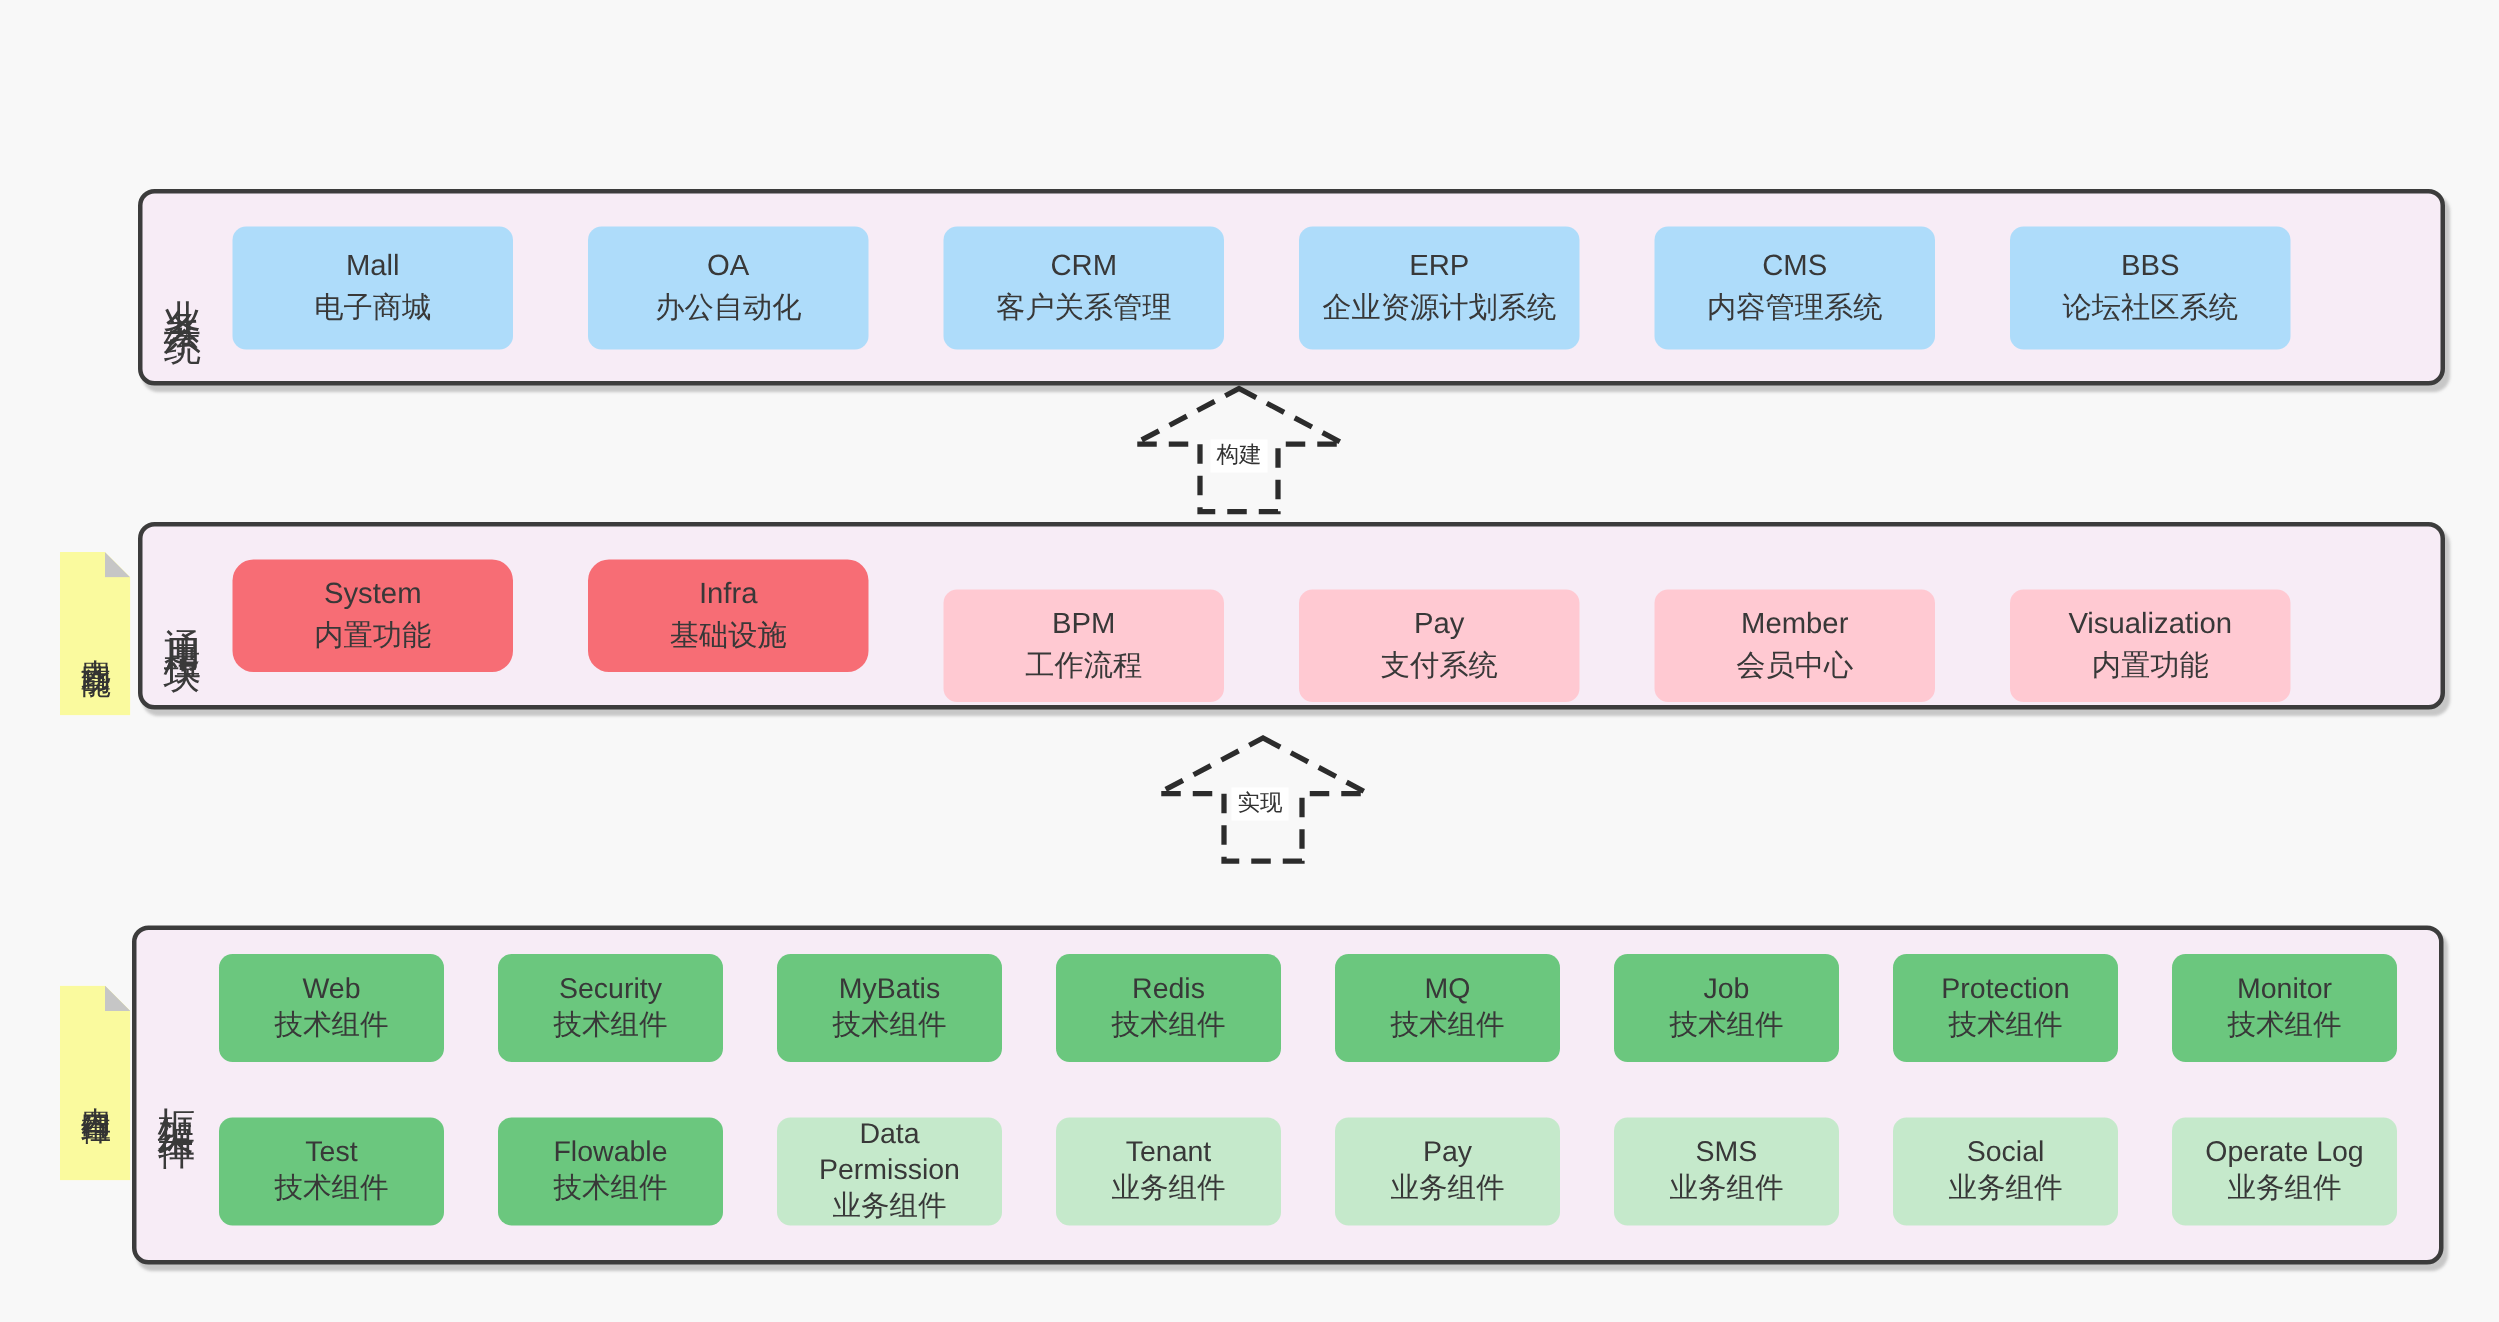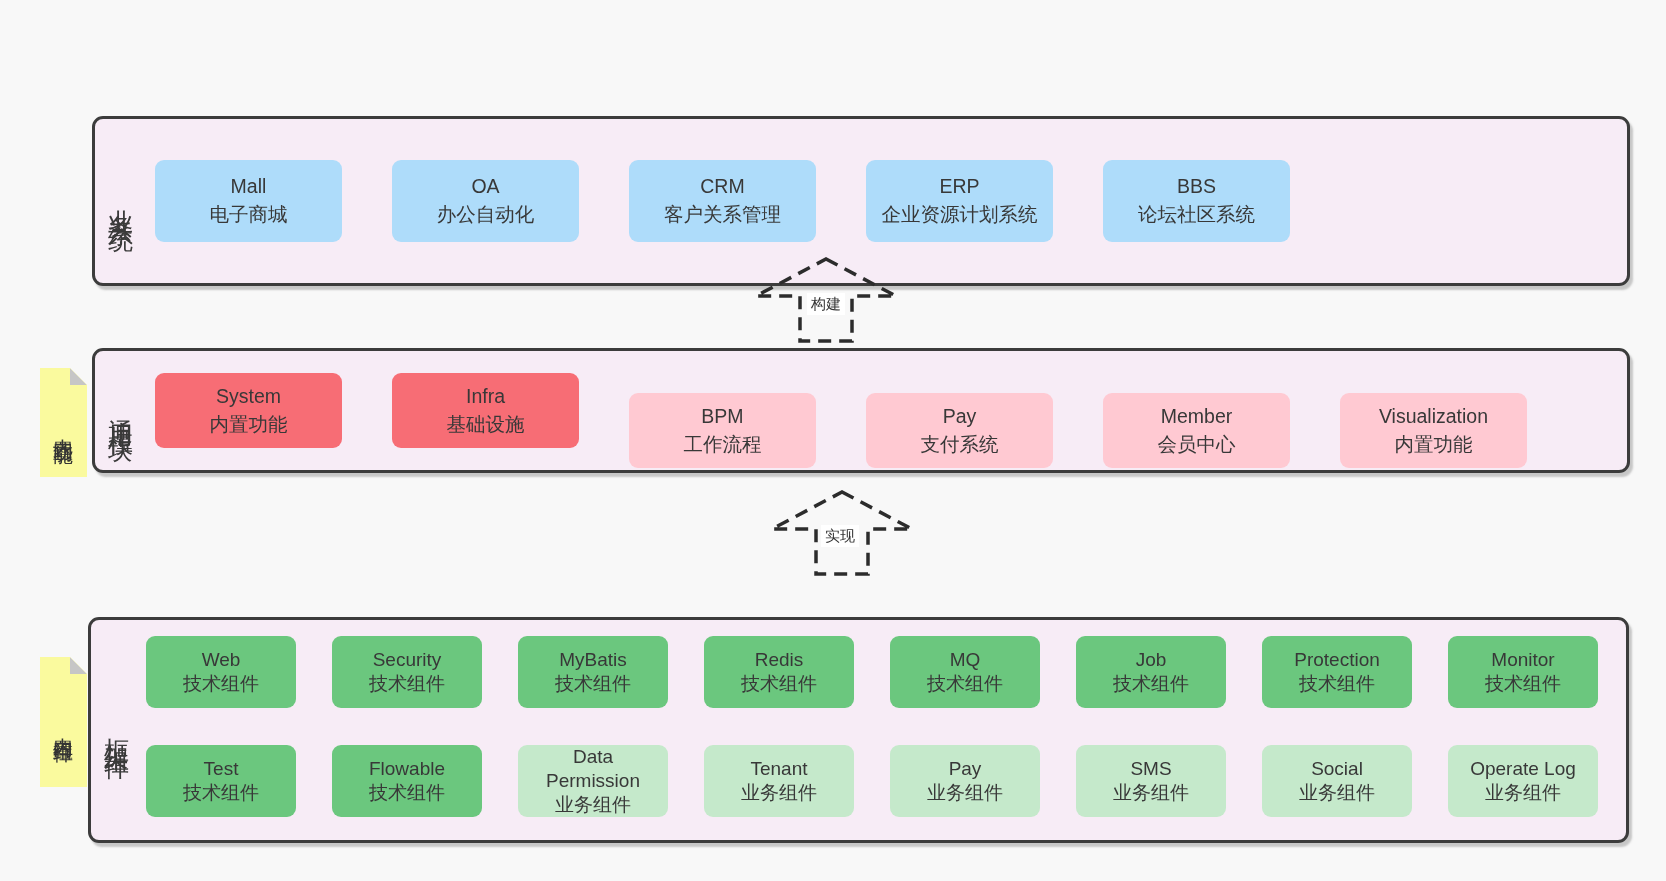--- a/index.html
+++ b/index.html
@@ -15,21 +15,21 @@
 
   
   .boxes { position:absolute; left:60px; top:0; height:100%; display:flex; align-items:center; gap:50px; }
   .box { border-radius:9px; display:flex; flex-direction:column; justify-content:center; align-items:center;
          text-align:center; box-sizing:border-box; padding:4px 8px; }
   .box .bt, .box .bs { font-size:19.5px; line-height:1.42; color:#383838; }
   .bw { width:187px; height:82px; }
   .bm { width:187px; height:75px; }
 
   .blue   { background:#aedcfa; }
-  .red    { background:#f76d75; }
+  .red    { background:#f76d75;border-radius:14px; }
   .pink   { background:#ffc9d2;margin-top:40px; }
   .green  { background:#6bc77e; }
   .lgreen { background:#c5e9cb; }
 
   
   .grid { position:absolute; left:55px; top:16px; display:flex; flex-direction:column; gap:37px; }
   .grid .row { display:flex; gap:36px; }
   .bc { width:150px; height:72px; padding:2px 6px; }
   .bc .bt, .bc .bs { font-size:19px; line-height:1.26; }
 
@@ -46,38 +46,42 @@
   .arrow { position:absolute; width:152px; height:90px; }
   .arrow svg { width:100%; height:100%; display:block; }
   .arrow-label { position:absolute; transform:translateX(-50%); background:#ffffff;
                  font-size:15px; color:#333; padding:1px 4px; line-height:1.3; z-index:3; }
 </style>
 </head>
 <body>
 
 <div class="stage">
 
-  <div class="layer" style="left:92px; top:116px; width:1538px; height:170px;">
+  <div class="layer" style="left:92px; top:126px; width:1538px; height:131px;">
     <div class="layer-label">业务系统</div>
     <div class="boxes">
       <div class="box bw blue">
         <div class="bt">Mall</div>
         <div class="bs">电子商城</div>
       </div>
       <div class="box bw blue">
         <div class="bt">OA</div>
         <div class="bs">办公自动化</div>
       </div>
       <div class="box bw blue">
         <div class="bt">CRM</div>
         <div class="bs">客户关系管理</div>
       </div>
       <div class="box bw blue">
         <div class="bt">ERP</div>
         <div class="bs">企业资源计划系统</div>
+      </div>
+      <div class="box bw blue">
+        <div class="bt">CMS</div>
+        <div class="bs">内容管理系统</div>
       </div>
       <div class="box bw blue">
         <div class="bt">BBS</div>
         <div class="bs">论坛社区系统</div>
       </div>
     </div>
   </div>
 
   <div class="arrow" style="left:750px; top:255px;">
     <svg viewBox="0 0 152 90">

